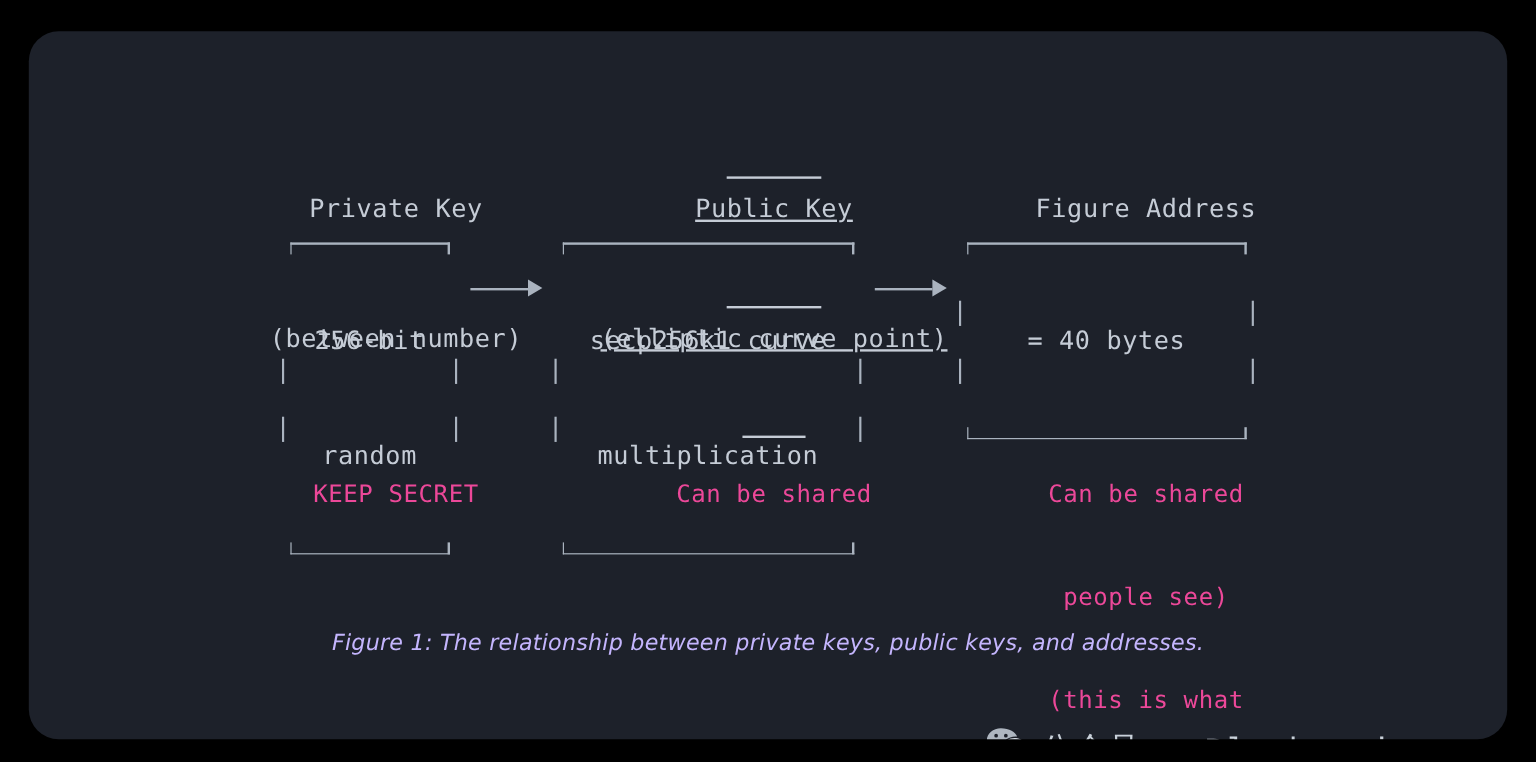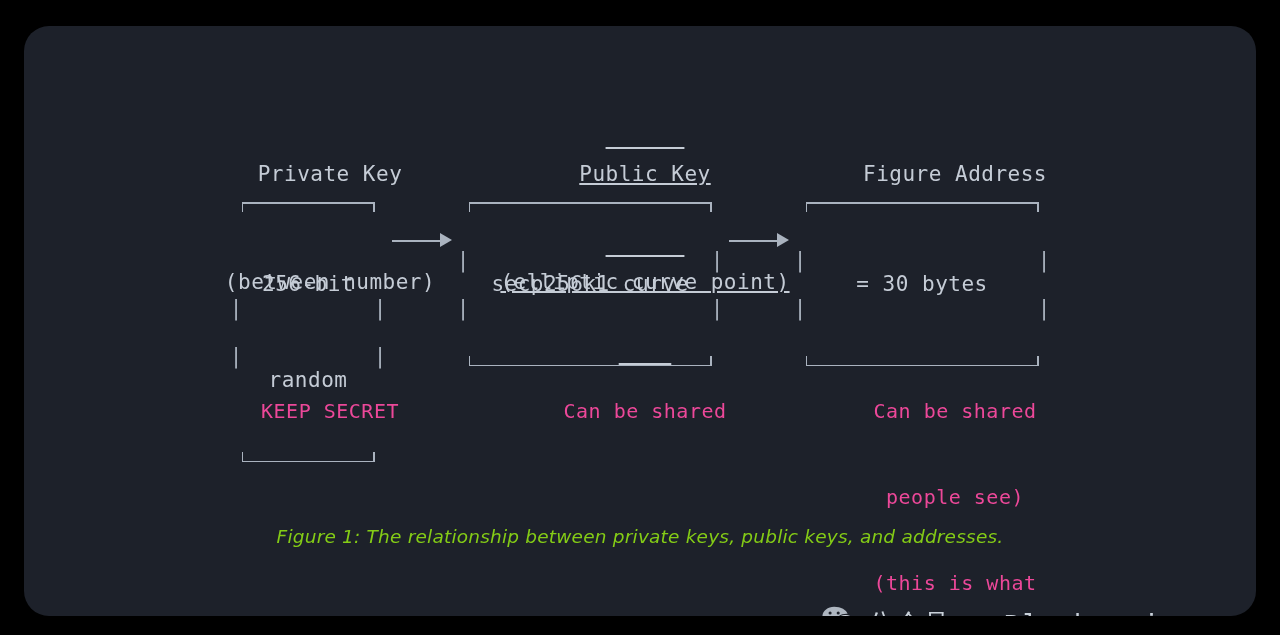--- a/index.html
+++ b/index.html
@@ -181,21 +181,21 @@
   #cap-col-public  { width: 330px; }
   #cap-col-address { width: 290px; }
 
   
   #figure-caption {
     position: absolute;
     left: 0;
     top: 500px;
     width: 100%;
     text-align: center;
-    color: #84cc16;
+    color: #c4b5fd;
     font-family: "DejaVu Sans", "Liberation Sans", sans-serif;
     font-style: italic;
     font-size: 18.5px;
     letter-spacing: 0.2px;
   }
 
   
   #watermark {
     position: absolute;
     right: 26px;
@@ -270,20 +270,21 @@
       <div class="box-rule top">
           <i class="tick-right"></i>
         </div>
       <div class="box-body">
         <div class="pipe-col">
           <span class="pipe">|</span>
           <span class="pipe">|</span>
         </div>
         <div class="box-text">
           <span class="tline">secp256k1 curve</span>
+          <span class="tline">multiplication</span>
         </div>
         <div class="pipe-col">
           <span class="pipe">|</span>
           <span class="pipe">|</span>
         </div>
       </div>
       <div class="box-rule bottom">
           <i class="tick-right"></i>
         </div>
     </div>
@@ -296,21 +297,21 @@
     <div class="ascii-box" id="box-address">
       <div class="box-rule top">
           <i class="tick-right"></i>
         </div>
       <div class="box-body">
         <div class="pipe-col">
           <span class="pipe">|</span>
           <span class="pipe">|</span>
         </div>
         <div class="box-text">
-          <span class="tline">= 30 bytes</span>
+          <span class="tline">= 40 bytes</span>
         </div>
         <div class="pipe-col">
           <span class="pipe">|</span>
           <span class="pipe">|</span>
         </div>
       </div>
       <div class="box-rule bottom">
           <i class="tick-right"></i>
         </div>
     </div>

